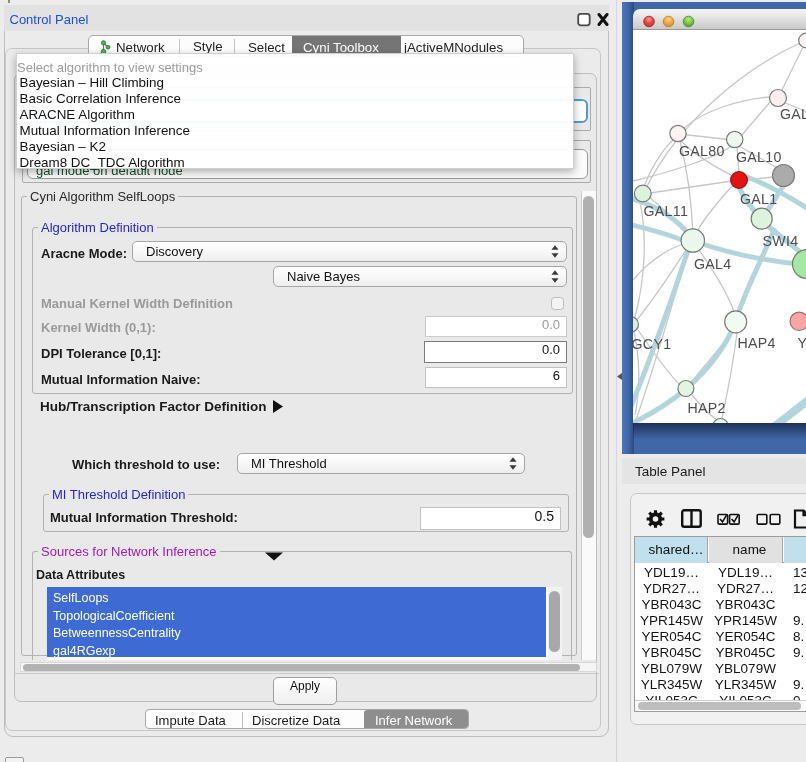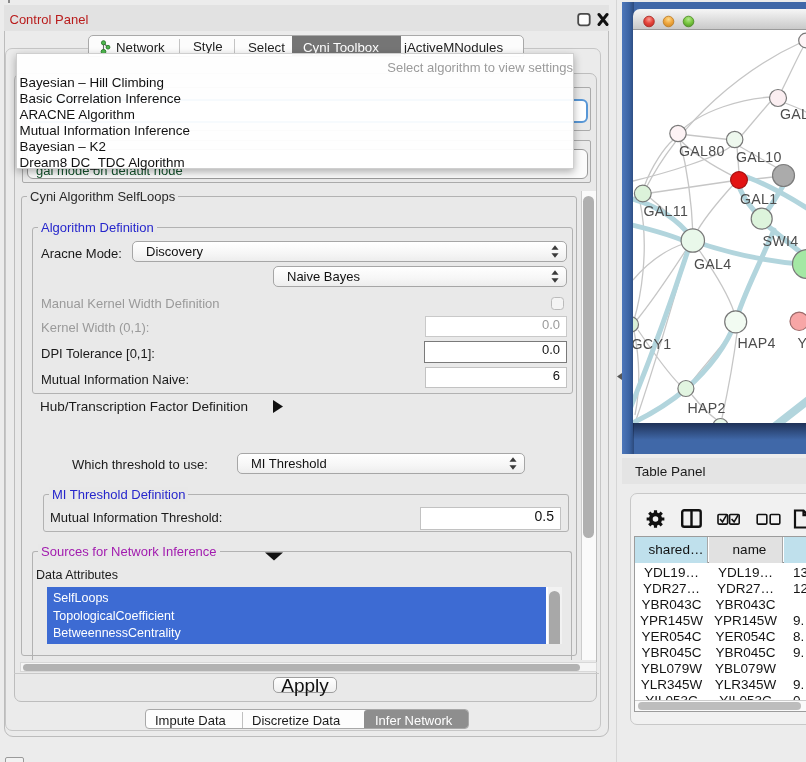--- a/index.html
+++ b/index.html
@@ -1,34 +1,34 @@
 <!DOCTYPE html>
 <html><head><meta charset="utf-8"><style>
 *{margin:0;padding:0;box-sizing:border-box}
 html,body{width:806px;height:762px;background:#ececec;font-family:"Liberation Sans",sans-serif;overflow:hidden}
 #page{position:relative;width:806px;height:762px;background:#ececec;overflow:hidden}
 .abs{position:absolute}
 .b{font-weight:normal}
-.lbl{font-size:13px;font-weight:normal;color:#1a1a1a;white-space:nowrap}
+.lbl{font-size:13px;font-weight:bold;color:#1a1a1a;white-space:nowrap}
 .gray{color:#9a9a9a !important}
 .combo{position:absolute;background:linear-gradient(#ffffff,#f6f6f6 60%,#ededed);border:1px solid #a6a6a6;border-radius:5px;font-size:13px;color:#111}
 .combo .tx{position:absolute;left:13px;top:2px;white-space:nowrap}
 .step{position:absolute;right:7px;top:50%;width:8px;height:13px;margin-top:-6.5px}
 .fld{position:absolute;background:#fff;border:1px solid #c2c2c2;font-size:13px;color:#111;text-align:right;padding-right:6px}
 .gbox{position:absolute;border:1px solid #b2b2b2;border-radius:3px}
 .gttl{position:absolute;top:-8px;left:5px;background:#e8e8e8;padding:0 3px;font-size:13px;white-space:nowrap}
 </style></head>
 <body>
 <div id="page">
 
 <div class="abs" style="left:0;top:0;width:622px;height:762px;background:#ececec"></div>
 <div class="abs" style="left:8px;top:0;width:2px;height:3px;background:#8a8a8a"></div>
 <div class="abs" id="cpwin" style="left:3.5px;top:5px;width:605px;height:732px;background:#ebebeb;border:1px solid #bcbcbc;border-radius:0 0 9px 9px"></div>
 <div class="abs" style="left:3.5px;top:5px;width:605px;height:26px;background:#e2e2e2"></div>
-<div class="abs" style="left:9.5px;top:12px;font-size:13px;color:#b91c1c">Control Panel</div>
+<div class="abs" style="left:9.5px;top:12px;font-size:13px;color:#1d4ed8">Control Panel</div>
 <div class="abs" style="left:4.5px;top:48px;width:596px;height:683px;background:#ebebeb;border:1px solid #c6c6c6;border-radius:7px"></div>
 
 <svg class="abs" style="left:577px;top:12px" width="32" height="15" viewBox="0 0 32 15">
 <rect x="1.2" y="1.8" width="11.5" height="11.5" rx="2.5" fill="#fdfdfd" stroke="#4a4a4a" stroke-width="1.8"></rect>
 <path d="M22 2.5 L30 12.5 M30 2.5 L22 12.5" stroke="#111" stroke-width="3" stroke-linecap="round"></path>
 </svg>
 
 <div class="abs" style="left:88px;top:35px;width:436px;height:22px;background:#fcfcfc;border:1px solid #a9a9a9;border-radius:5px 5px 0 0;overflow:hidden;z-index:5">
   <div class="abs" style="left:203px;top:0;width:109px;height:22px;background:#757575"></div>
   <div class="abs" style="left:90px;top:3px;width:1px;height:16px;background:#c4c4c4"></div>
@@ -108,53 +108,53 @@
   <div class="fld" style="left:400px;top:316px;width:141px;height:23px;font-size:14px">0.5</div>
 
   <div class="gbox" style="left:12px;top:360px;width:540px;height:120px;border-bottom:none">
     <div class="gttl" style="color:#a21caf">Sources for Network Inference</div>
   </div>
   <svg class="abs" style="left:245px;top:360.5px" width="18" height="9" viewBox="0 0 18 9">
         <path d="M0 0.5 L18 0.5 L9 8.5 Z" fill="#111"></path>
       </svg>
   <div class="lbl abs" style="left:16px;top:377px;font-size:12.5px">Data Attributes</div>
 
-  <div class="abs" style="left:27px;top:396px;width:515px;height:57px;background:#fff;overflow:hidden">
+  <div class="abs" style="left:27px;top:396px;width:515px;height:73px;background:#fff;overflow:hidden">
     <div class="abs" style="left:0;top:0;width:499px;height:70px;background:#3d6bd3;color:#fff;font-size:12.5px">
       <div class="abs" style="left:6px;top:4px">SelfLoops</div>
       <div class="abs" style="left:6px;top:21.5px">TopologicalCoefficient</div>
       <div class="abs" style="left:6px;top:39px">BetweennessCentrality</div>
       <div class="abs" style="left:6px;top:56.5px">gal4RGexp</div>
     </div>
     <div class="abs" style="left:501px;top:0;width:14px;height:73px;background:#f2f2f2"></div>
     <div class="abs" style="left:502px;top:3.5px;width:11px;height:61px;background:#a8a8a8;border-radius:6px"></div>
   </div>
 </div>
 
 <div class="abs" style="left:20px;top:662px;width:577px;height:10px;background:#f5f5f5;border:1px solid #d8d8d8"></div>
 <div class="abs" style="left:23px;top:663.5px;width:557px;height:7px;background:#b2b2b2;border-radius:4px"></div>
 
 <div class="abs" style="left:581px;top:191px;width:15px;height:469px;background:#fafafa;border-left:1px solid #ccc"></div>
 <div class="abs" style="left:583px;top:196px;width:11px;height:342px;background:#b0b0b0;border-radius:6px"></div>
 
 <div class="abs" style="left:14px;top:673px;width:585px;height:1px;background:#c8c8c8"></div>
-<div class="abs" style="left:273px;top:677px;width:64px;height:16px;background:linear-gradient(#fff,#efefef);border:1px solid #9f9f9f;border-radius:5px;text-align:center;font-size:19px;color:#111;line-height:16px">Apply</div>
+<div class="abs" style="left:273px;top:677px;width:64px;height:28px;background:linear-gradient(#fff,#efefef);border:1px solid #9f9f9f;border-radius:5px;text-align:center;font-size:12px;color:#111;line-height:16px">Apply</div>
 
 <div class="abs" style="left:145px;top:709px;width:324px;height:20px;background:#fdfdfd;border:1px solid #a8a8a8;border-radius:4px;overflow:hidden">
   <div class="abs" style="left:218px;top:0;width:106px;height:20px;background:#8e8e8e;border-radius:3px"></div>
   <div class="abs" style="left:95.5px;top:2px;width:1px;height:16px;background:#c0c0c0"></div>
   <div class="abs" style="left:9px;top:2.5px;font-size:13px;color:#1a1a1a">Impute Data</div>
   <div class="abs" style="left:106px;top:2.5px;font-size:13px;color:#1a1a1a">Discretize Data</div>
   <div class="abs" style="left:229px;top:2.5px;font-size:13px;color:#fff">Infer Network</div>
 </div>
 
 <div class="abs" style="left:5px;top:757px;width:19px;height:10px;background:#f2f2f2;border:1.5px solid #9a9a9a;border-radius:2px"></div>
 
 <div class="abs" style="left:16px;top:52.5px;width:558px;height:116px;background:rgba(255,255,255,0.95);border:1px solid #cfcfcf;box-shadow:0 3px 8px rgba(0,0,0,0.3);z-index:50">
-  <div style="text-align:right;font-size:13px;color:#9b9b9b;margin-top:6px">Select algorithm to view settings</div>
+  <div style="text-align:left;font-size:13px;color:#9b9b9b;margin-top:6px">Select algorithm to view settings</div>
   <div style="position:absolute;left:2.5px;top:21.5px;font-size:13.4px;color:#111;line-height:16.1px;white-space:nowrap">
     Bayesian – Hill Climbing<br>
     Basic Correlation Inference<br>
     <span class="b">ARACNE Algorithm</span><br>
     Mutual Information Inference<br>
     Bayesian – K2<br>
     Dream8 DC_TDC Algorithm
   </div>
 </div>
 

